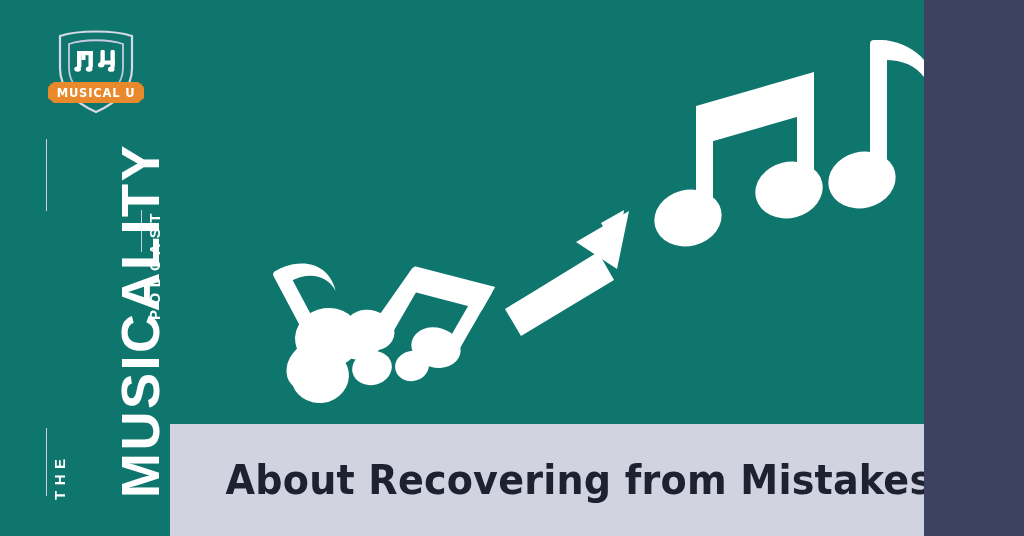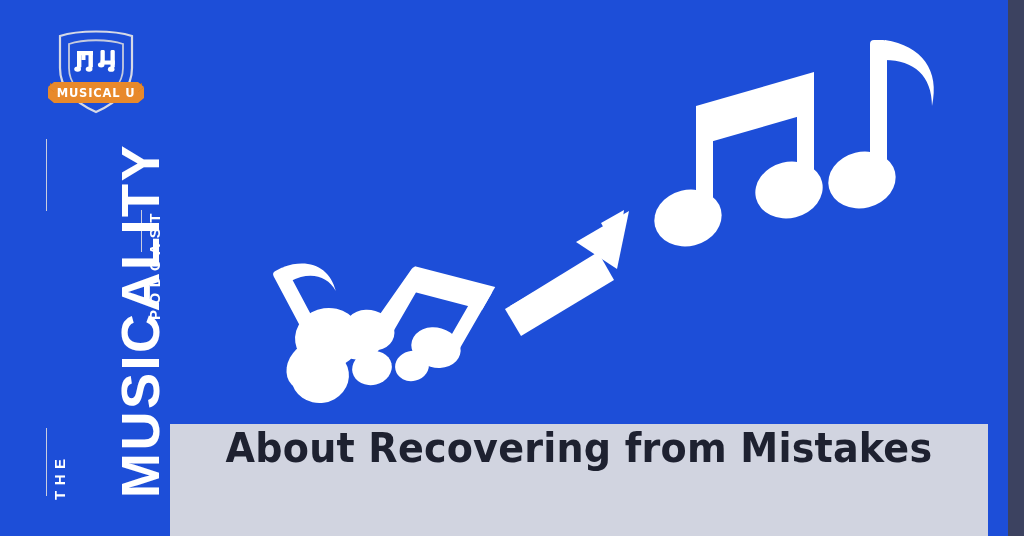--- a/index.html
+++ b/index.html
@@ -3,24 +3,24 @@
 <meta charset="utf-8">
 <title>Musicality Podcast Episode Artwork</title>
 <style>
   html, body {
     margin: 0;
     padding: 0;
     background: #3c4260;
   }
   #stage {
     position: relative;
-    width: 1008px;
+    width: 924px;
     height: 536px;
     overflow: hidden;
-    background: #1d4ed8;
+    background: #0f766e;
     font-family: "Liberation Sans", sans-serif;
     -webkit-font-smoothing: antialiased;
   }
 
   
   #logo {
     position: absolute;
     left: 44px;
     top: 24px;
     width: 104px;
@@ -89,21 +89,21 @@
 
   
   #title-band {
     position: absolute;
     left: 170px;
     top: 424px;
     width: 818px;
     height: 112px;
     background: #D1D4E0;
     display: flex;
-    align-items: flex-start;
+    align-items: center;
     justify-content: center;
   }
   #episode-title {
     color: #1E2130;
     font-family: "DejaVu Sans", sans-serif;
     font-size: 41px;
     font-weight: 700;
     letter-spacing: 0.2px;
     text-align: center;
     transform: scaleX(0.93);

